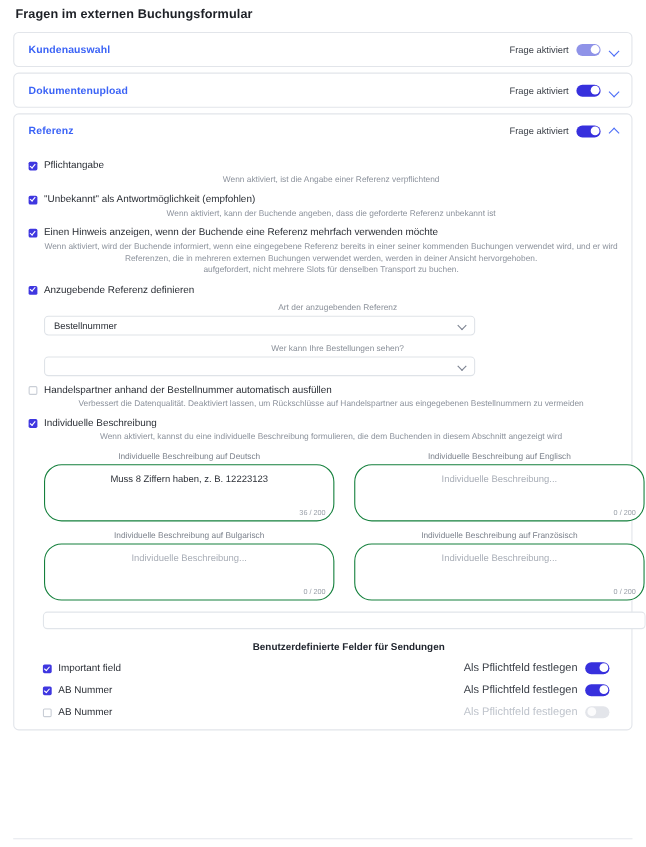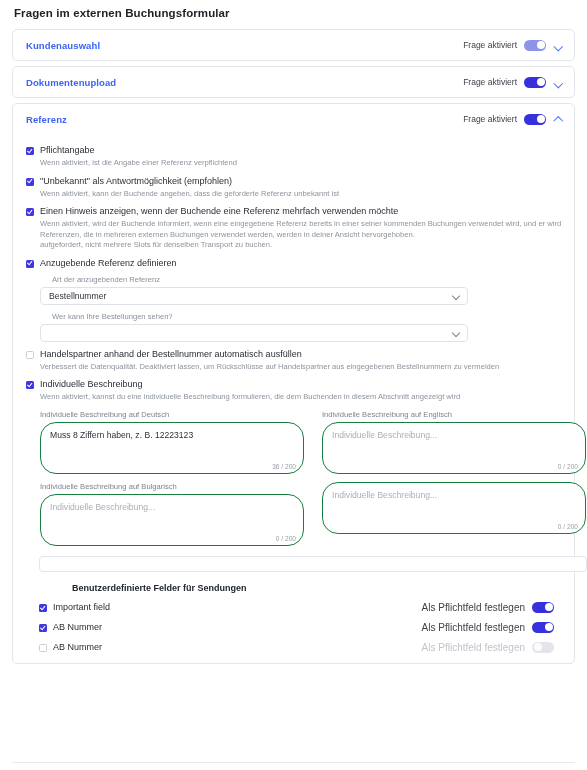--- a/index.html
+++ b/index.html
@@ -14,21 +14,21 @@
   .page { width: 587px; height: 770px; position: relative; background: #fff; }
 
   .page-title {
     font-size: 11.5px;
     font-weight: bold;
     color: #1d2026;
     padding: 7px 0 0 14px;
     letter-spacing: .1px;
   }
 
-  .accordion { padding: 0 12px; margin-top: 10px; }
+  .accordion { padding: 0 12px; margin-top: 10px; text-align: center; }
 
   .acc-card {
     border: 1px solid #e2e5ea;
     border-radius: 5px;
     background: #fff;
     margin-bottom: 5px;
   }
   .acc-head {
     display: flex;
     align-items: center;
@@ -133,21 +133,21 @@
     height: 18px;
     border: 1px solid #dfe3e8;
     border-radius: 4px;
     background: #fff;
     display: flex;
     align-items: center;
     padding: 0 8px;
     font-size: 8.6px;
     color: #2d3138;
     position: relative;
-    width: 428px;
+    width: 392px;
     margin-bottom: 7px;
   }
   .select .sel-chev {
     position: absolute; right: 8px; top: 5px;
     width: 6px; height: 6px;
     border-right: 1.2px solid #7b8290;
     border-bottom: 1.2px solid #7b8290;
     transform: rotate(45deg);
   }
 
@@ -336,20 +336,21 @@
 
           <div>
             <div class="ta-label">Individuelle Beschreibung auf Bulgarisch</div>
             <div class="ta-box">
               <div class="ta-text ph">Individuelle Beschreibung...</div>
               <div class="ta-count">0 / 200</div>
             </div>
           </div>
 
           <div>
+            <div class="ta-label">Individuelle Beschreibung auf Französisch</div>
             <div class="ta-box">
               <div class="ta-text ph">Individuelle Beschreibung...</div>
               <div class="ta-count">0 / 200</div>
             </div>
           </div>
 
         </div>
 
         <div class="regex-block">
           <div class="regex-input"></div>

